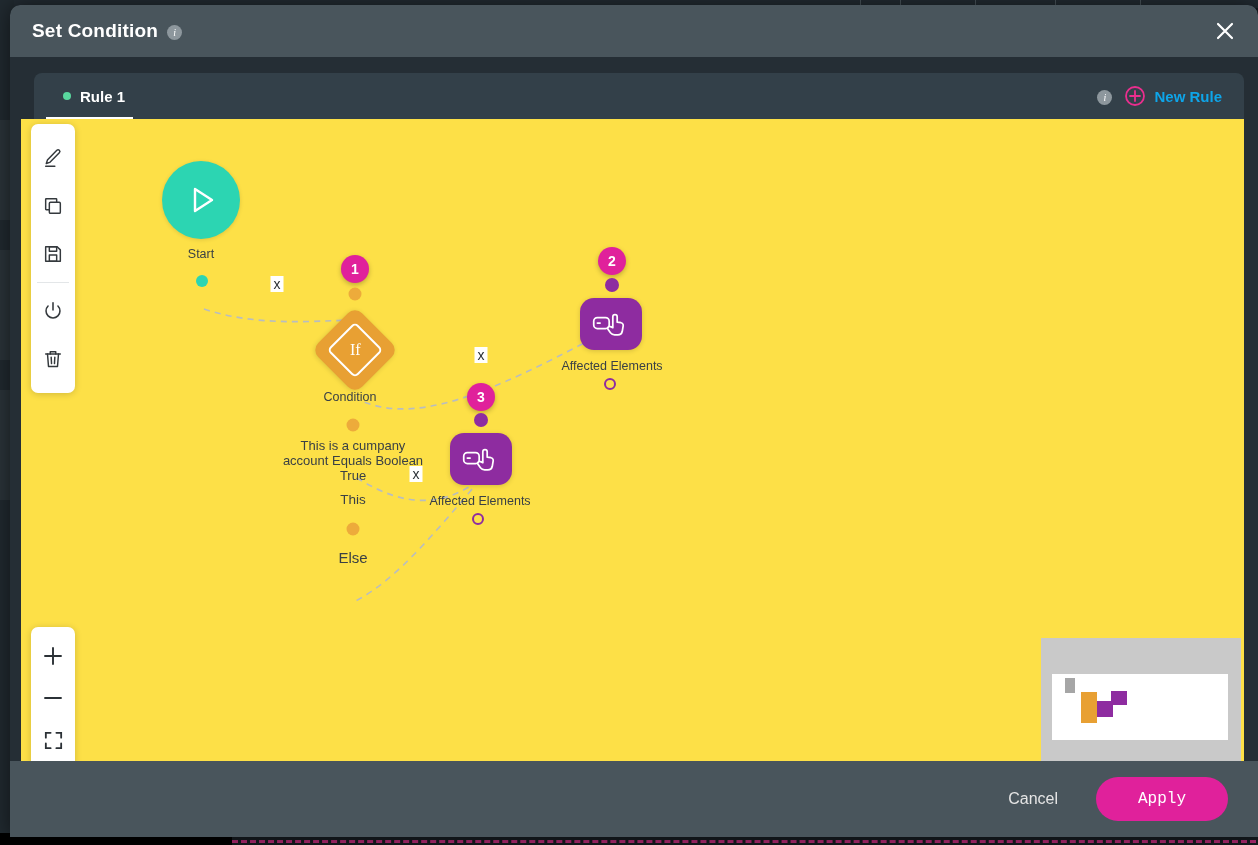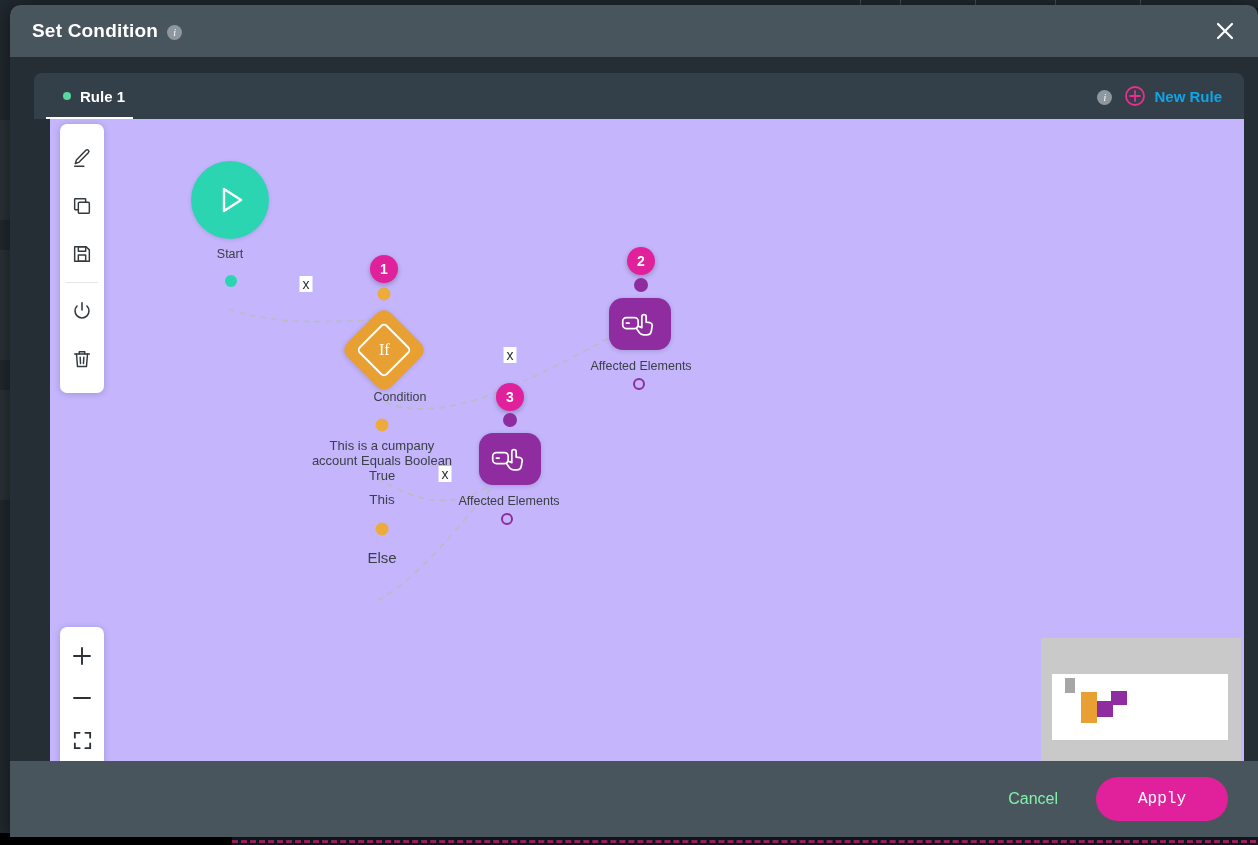--- a/index.html
+++ b/index.html
@@ -81,23 +81,23 @@
     position: absolute; left: 12px; right: 14px; bottom: 0; height: 2px; background: #ffffff;
   }
   .rules-right { margin-left: auto; display: flex; align-items: center; gap: 12px; padding-right: 22px; }
   .newrule-btn { display: flex; align-items: center; gap: 8px; cursor: pointer; color: #ea2e8e; }
   .newrule-icon { width: 22px; height: 22px; flex: none; }
   .newrule-label { font-size: 15px; font-weight: bold; color: #0ea5e9; }
 
   
   .canvas {
     position: relative;
-    margin: 0 14px 0 40px;
+    margin: 0 14px 0 11px;
     height: 682px;
-    background: #c4b5fd;
+    background: #fde047;
     overflow: hidden;
   }
 
   
   .tool-panel {
     position: absolute; left: 10px; top: 5px;
     width: 44px; background: #ffffff;
     border-radius: 7px; box-shadow: 0 1px 7px rgba(0,0,0,.18);
     padding: 10px 0 10px 0;
     display: flex; flex-direction: column; align-items: center;
@@ -187,21 +187,21 @@
   svg.links { position: absolute; inset: 0; width: 100%; height: 100%; pointer-events: none; }
 
   
   .modal-footer {
     position: absolute; left: 0; right: 0; bottom: 0;
     height: 76px; background: #49555c;
     display: flex; align-items: center; justify-content: flex-end;
     gap: 24px; padding-right: 30px;
   }
   .btn-cancel {
-    color: #86efac; font-size: 16px; cursor: pointer;
+    color: #e5e5e5; font-size: 16px; cursor: pointer;
     background: none; border: none; padding: 10px 14px;
     font-family: "Liberation Sans", sans-serif;
   }
   .btn-apply {
     background: #e0219b; color: #ffffff; font-size: 16px;
     border: none; border-radius: 22px; padding: 13px 42px; cursor: pointer;
     font-family: Liberation Mono, monospace;
   }
 </style>
 </head>
@@ -281,21 +281,21 @@
         <span class="badge" style="left:334px; top:150px;">1</span>
         <span class="port port-orange" style="left:334px; top:175px;"></span>
 
         <div class="node" style="left:303px; top:200px;">
           <div class="diamond">
             <div class="diamond-inner">
               <span class="diamond-text">If</span>
             </div>
           </div>
         </div>
-        <div class="node-label" style="left:350px; top:271px;">Condition</div>
+        <div class="node-label" style="left:329px; top:271px;">Condition</div>
         <span class="port port-orange" style="left:332px; top:306px;"></span>
         <div class="cond-text" style="left:332px; top:319px;">This is a cumpany account Equals Boolean True</div>
         <div class="node-label" style="left:332px; top:373px; font-size:13.5px;">This</div>
         <span class="port port-orange" style="left:332px; top:410px;"></span>
         <div class="node-label" style="left:332px; top:430px; font-size:15px;">Else</div>
 
         <span class="badge" style="left:591px; top:142px;">2</span>
         <span class="port port-purple" style="left:591px; top:166px;"></span>
         <span class="edge-x" style="left:460px; top:236px;">x</span>
         <div class="node" style="left:559px; top:179px;">

